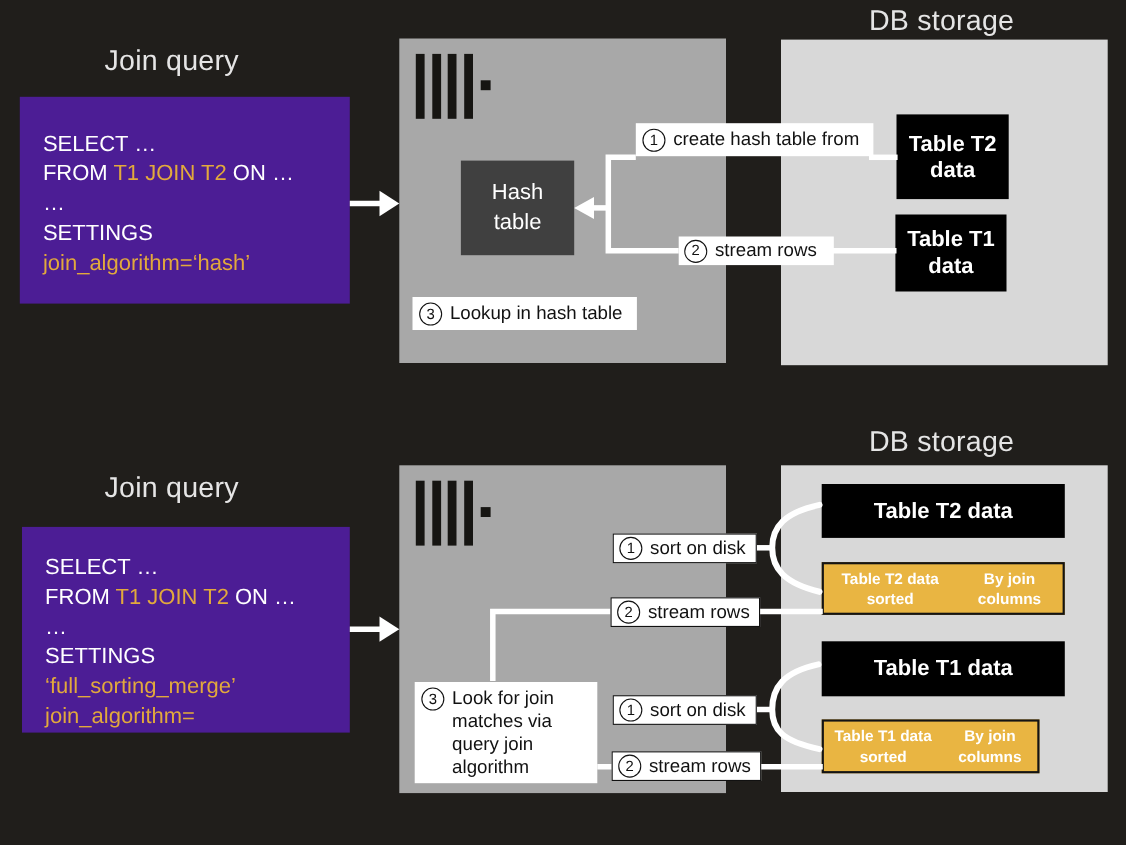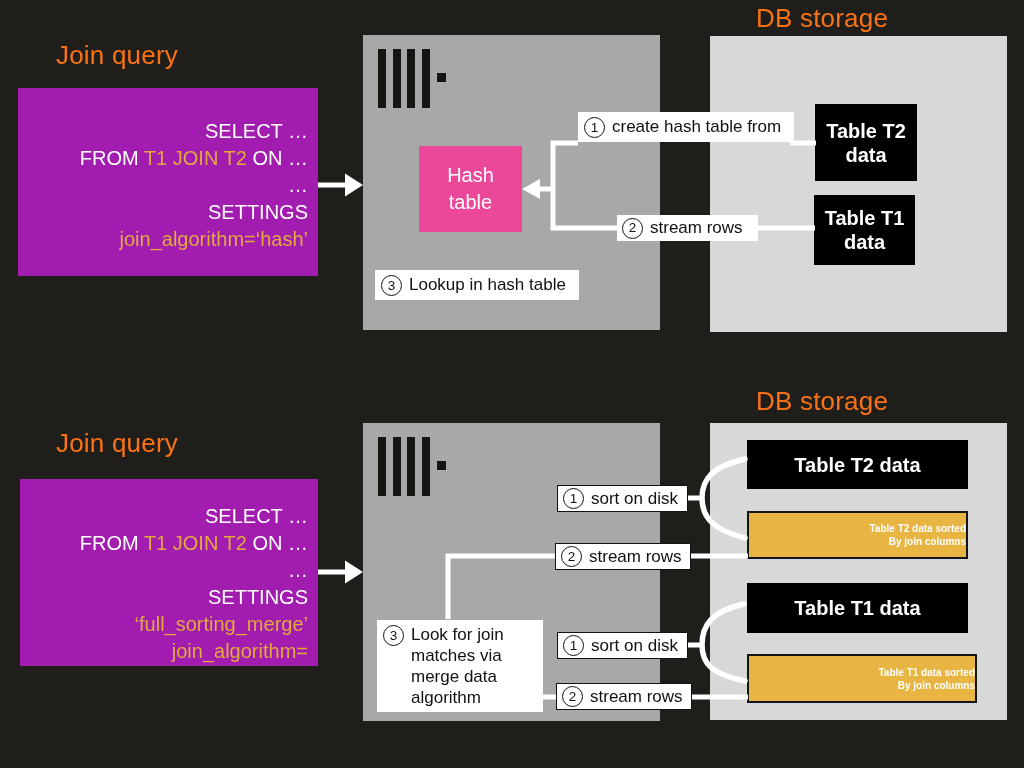--- a/index.html
+++ b/index.html
@@ -1,45 +1,45 @@
 <!DOCTYPE html>
 <html><head>
 <meta charset="utf-8">
 <style>
   html,body{margin:0;padding:0;background:#201e1b;}
   .canvas{position:relative;width:1024px;height:768px;background:#201e1b;
           font-family:"Liberation Sans",sans-serif;overflow:hidden;}
 
-  .sec-title{position:absolute;color:#f97316;font-size:26px;font-weight:500;
-             text-align:left;letter-spacing:.2px;}
-
-  .code-panel{position:absolute;background:#a21caf;box-sizing:border-box;
-              color:#ffffff;font-size:20px;line-height:27px;text-align:right;}
+  .sec-title{position:absolute;color:#e5e5e5;font-size:26px;font-weight:500;
+             text-align:center;letter-spacing:.2px;}
+
+  .code-panel{position:absolute;background:#4c1d95;box-sizing:border-box;
+              color:#ffffff;font-size:20px;line-height:27px;}
   .code-panel .yl{color:#e2a93c;}
   .pad-top-a{padding:30px 10px 0 21px;}
   .pad-top-b{padding:24px 10px 0 21px;}
 
   .server{position:absolute;background:#a8a8a8;}
   .storage{position:absolute;background:#d8d8d8;}
 
   .bars{position:absolute;display:flex;align-items:flex-start;}
   .bars .b{width:8px;height:59px;background:#161512;margin-right:6.5px;}
   .bars .d{width:9px;height:9px;background:#161512;margin-left:1px;margin-top:24px;}
 
-  .hashbox{position:absolute;background:#ec4899;color:#ffffff;display:flex;
+  .hashbox{position:absolute;background:#404040;color:#ffffff;display:flex;
            align-items:center;justify-content:center;text-align:center;
            font-size:20px;font-weight:500;line-height:1.35;padding:12px 12px;box-sizing:border-box;}
 
   .darkbox{position:absolute;background:#000000;color:#ffffff;display:flex;
            align-items:center;justify-content:center;text-align:center;
            font-weight:600;font-size:20px;line-height:1.2;padding:0 8px;box-sizing:border-box;}
 
   .yellowbox{position:absolute;background:#e9b542;color:#ffffff;border:2px solid #141414;
-             display:flex;flex-direction:column;align-items:flex-end;justify-content:center;
-             text-align:center;font-weight:700;font-size:10px;line-height:1.3;box-sizing:border-box;}
+             display:flex;flex-direction:row;align-items:center;justify-content:center;
+             text-align:center;font-weight:700;font-size:14px;line-height:1.3;box-sizing:border-box;}
 
   .steplabel{position:absolute;background:#ffffff;color:#111111;font-size:17px;
              line-height:22px;display:flex;gap:7px;align-items:flex-start;
              padding:4px 6px;box-sizing:border-box;}
   .steplabel.slim{align-items:center;padding:1px 5px;}
   .steplabel.bordered{border:1.5px solid #111111;}
   .circle{flex:0 0 auto;width:19px;height:19px;border:1.7px solid #111111;border-radius:50%;
           display:flex;align-items:center;justify-content:center;font-size:13.5px;margin-top:1px;}
   .steplabel.slim .circle{margin-top:0;}
 
@@ -107,21 +107,21 @@
 
   <div class="darkbox" style="left:747px;top:440px;width:221px;height:49px;">Table T2 data</div>
 
   <div class="yellowbox" style="left:747px;top:511px;width:221px;height:48px;">
     <div>Table T2 data sorted</div>
     <div>By join columns</div>
   </div>
 
   <div class="darkbox" style="left:747px;top:583px;width:221px;height:50px;">Table T1 data</div>
 
-  <div class="yellowbox" style="left:747px;top:654px;width:230px;height:49px;">
+  <div class="yellowbox" style="left:747px;top:654px;width:198px;height:49px;">
     <div>Table T1 data sorted</div>
     <div>By join columns</div>
   </div>
 
   <svg class="svg-overlay" viewBox="0 0 1024 768">
 
     <line x1="318" y1="185" x2="348" y2="185" stroke="#ffffff" stroke-width="5"></line>
     <polygon points="363,185 345,173.5 345,196.5" fill="#ffffff"></polygon>
 
     <polyline points="578,143 553,143 553,228 617,228" fill="none" stroke="#ffffff" stroke-width="5"></polyline>
@@ -183,18 +183,18 @@
   <div class="steplabel slim bordered" style="left:556px;top:683px;width:136px;height:27px;">
     <span class="circle">2</span>
     <span>stream rows</span>
   </div>
 
   <div class="steplabel" style="left:377px;top:620px;width:166px;height:92px;line-height:21px;">
     <span class="circle">3</span>
     <span>
       <div>Look for join</div>
       <div>matches via</div>
-      <div>merge data</div>
+      <div>query join</div>
       <div>algorithm</div>
     </span>
   </div>
 
 </div>
 
 </body></html>

